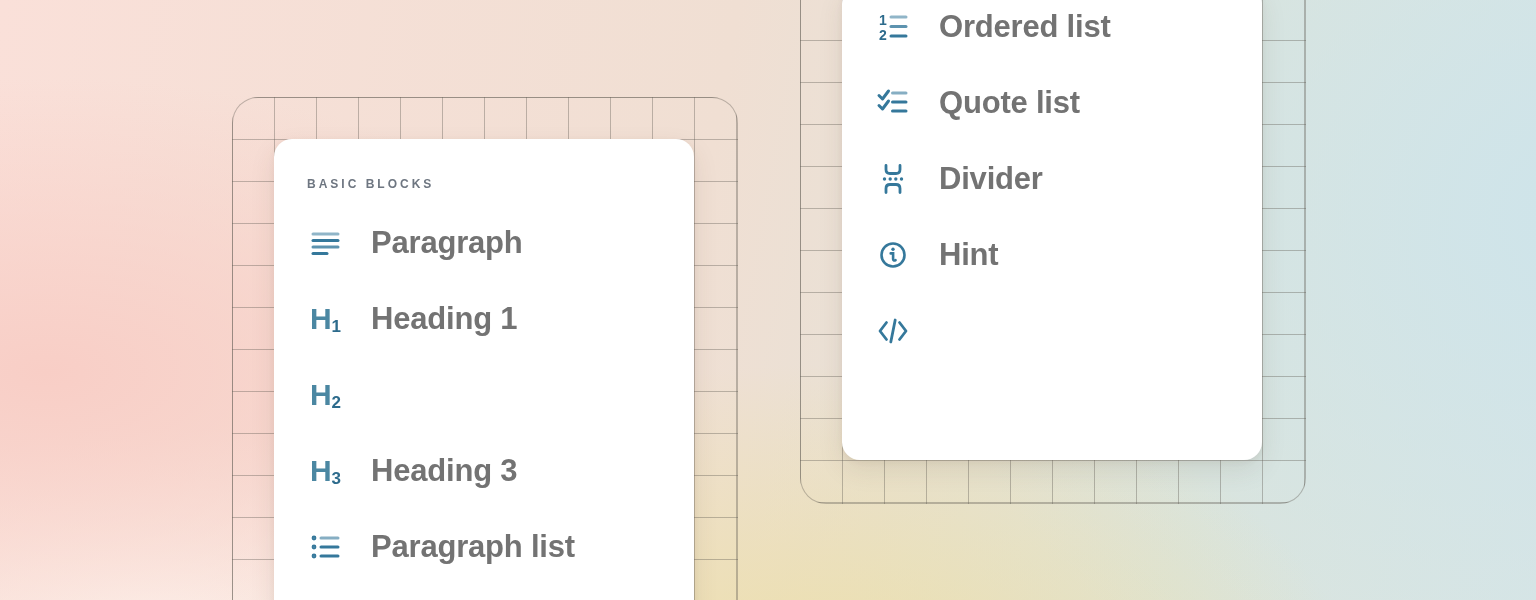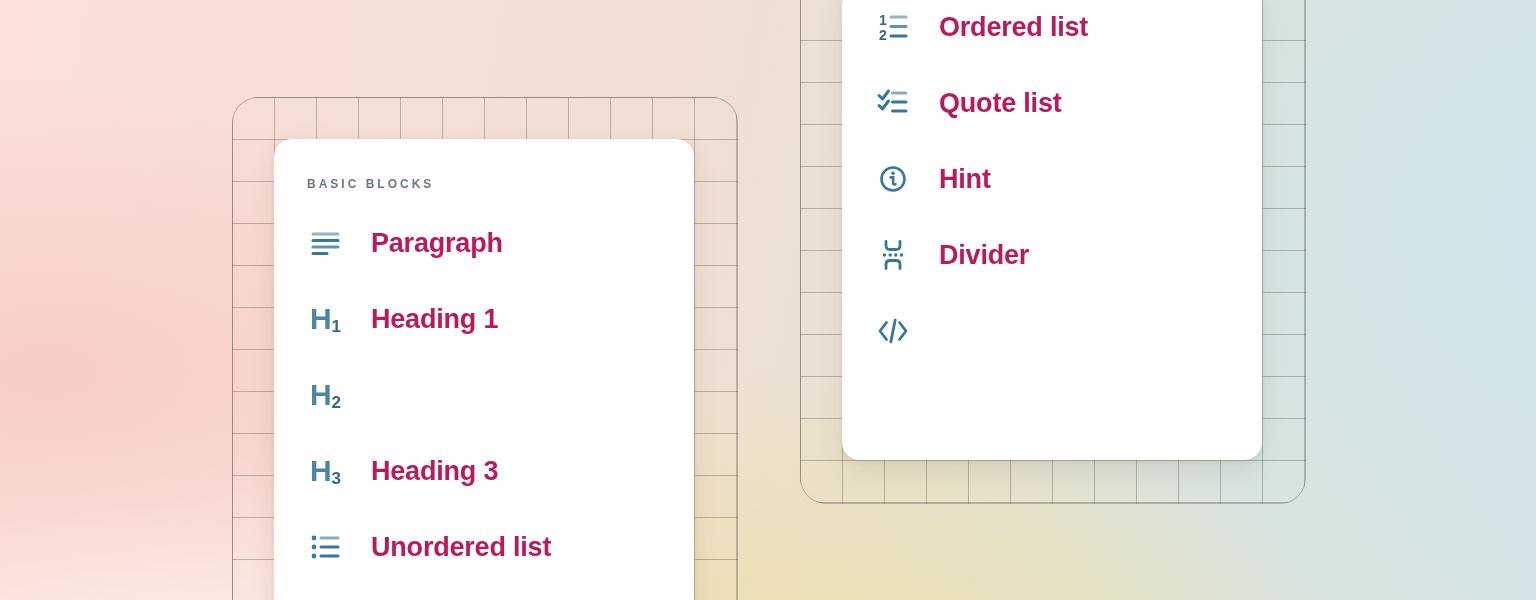--- a/index.html
+++ b/index.html
@@ -41,21 +41,21 @@
   .card-right .menu-items{padding-top:3px;}
   .menu-item{
     display:flex;align-items:center;height:76px;padding:0 33px;cursor:pointer;
   }
   .menu-item .icon{
     width:36px;height:34px;flex:0 0 36px;margin-right:28px;
     display:flex;align-items:center;justify-content:center;
   }
   .menu-item .icon svg{display:block;}
   .menu-item .label{
-    font-size:27px;font-weight:700;color:#be185d;letter-spacing:-0.2px;
+    font-size:31px;font-weight:700;color:#737373;letter-spacing:-0.2px;
     white-space:nowrap;
   }
   .hicon{
     display:flex;align-items:baseline;line-height:1;
     font-weight:600;color:#4b87a2;font-size:30px;letter-spacing:-1px;
   }
   .hicon .sub{
     font-size:17px;font-weight:700;color:#2d6b8c;transform:translateY(3px);
     margin-left:1px;
   }
@@ -102,21 +102,21 @@
           <span class="icon">
             <svg width="34" height="34" viewBox="0 0 34 34" fill="none" stroke="#35789B" stroke-width="3" stroke-linecap="round">
               <circle cx="6" cy="8" r="0.9" fill="#35789B"></circle>
               <circle cx="6" cy="17" r="0.9" fill="#35789B"></circle>
               <circle cx="6" cy="26" r="0.9" fill="#35789B"></circle>
               <line x1="13" y1="8" x2="30" y2="8" opacity="0.6"></line>
               <line x1="13" y1="17" x2="30" y2="17"></line>
               <line x1="13" y1="26" x2="30" y2="26"></line>
             </svg>
           </span>
-          <span class="label">Unordered list</span>
+          <span class="label">Paragraph list</span>
         </div>
       </div>
   </div>
 
   <div class="card card-right">
     <div class="menu-items" id="right-items">
         <div class="menu-item">
           <span class="icon">
             <svg width="34" height="34" viewBox="0 0 34 34" fill="none">
               <text x="7" y="14.5" text-anchor="middle" font-family="Liberation Sans,sans-serif" font-size="14" font-weight="700" fill="#2d6b8c">1</text>
@@ -137,45 +137,45 @@
               <polyline points="3,19.5 6.5,23 12.5,15"></polyline>
               <line x1="16.5" y1="7" x2="30" y2="7" opacity="0.6"></line>
               <line x1="16.5" y1="16" x2="30" y2="16"></line>
               <line x1="16.5" y1="25" x2="30" y2="25"></line>
             </svg>
           </span>
           <span class="label">Quote list</span>
         </div>
         <div class="menu-item">
           <span class="icon">
-            <svg width="34" height="34" viewBox="0 0 34 34" fill="none" stroke="#35789B" stroke-width="2.6" stroke-linecap="round">
-              <circle cx="17" cy="17" r="11.5"></circle>
-              <circle cx="17" cy="11.2" r="1.7" fill="#35789B" stroke="none"></circle>
-              <path d="M14.7,15.4 H17.1 V21 Q17.1,23 19.5,22.2"></path>
-            </svg>
-          </span>
-          <span class="label">Hint</span>
-        </div>
-        <div class="menu-item">
-          <span class="icon">
             <svg width="34" height="34" viewBox="0 0 34 34" fill="none" stroke="#35789B" stroke-width="2.8" stroke-linecap="round">
               <path d="M10,3.5 V7.5 Q10,11.5 14,11.5 H20 Q24,11.5 24,7.5 V3.5"></path>
               <path d="M10,30.5 V26.5 Q10,22.5 14,22.5 H20 Q24,22.5 24,26.5 V30.5"></path>
               <g fill="#35789B" stroke="none">
                 <circle cx="8.5" cy="17" r="1.7"></circle>
                 <circle cx="14.2" cy="17" r="1.7"></circle>
                 <circle cx="19.8" cy="17" r="1.7"></circle>
                 <circle cx="25.5" cy="17" r="1.7"></circle>
               </g>
             </svg>
           </span>
           <span class="label">Divider</span>
         </div>
         <div class="menu-item">
           <span class="icon">
+            <svg width="34" height="34" viewBox="0 0 34 34" fill="none" stroke="#35789B" stroke-width="2.6" stroke-linecap="round">
+              <circle cx="17" cy="17" r="11.5"></circle>
+              <circle cx="17" cy="11.2" r="1.7" fill="#35789B" stroke="none"></circle>
+              <path d="M14.7,15.4 H17.1 V21 Q17.1,23 19.5,22.2"></path>
+            </svg>
+          </span>
+          <span class="label">Hint</span>
+        </div>
+        <div class="menu-item">
+          <span class="icon">
             <svg width="34" height="34" viewBox="0 0 34 34" fill="none" stroke="#35789B" stroke-width="2.8" stroke-linecap="round" stroke-linejoin="round">
               <polyline points="10.5,8.5 4,17 10.5,25.5"></polyline>
               <polyline points="23.5,8.5 30,17 23.5,25.5"></polyline>
               <line x1="19.2" y1="6" x2="14.8" y2="28"></line>
             </svg>
           </span>
         </div>
       </div>
   </div>
 </div>

